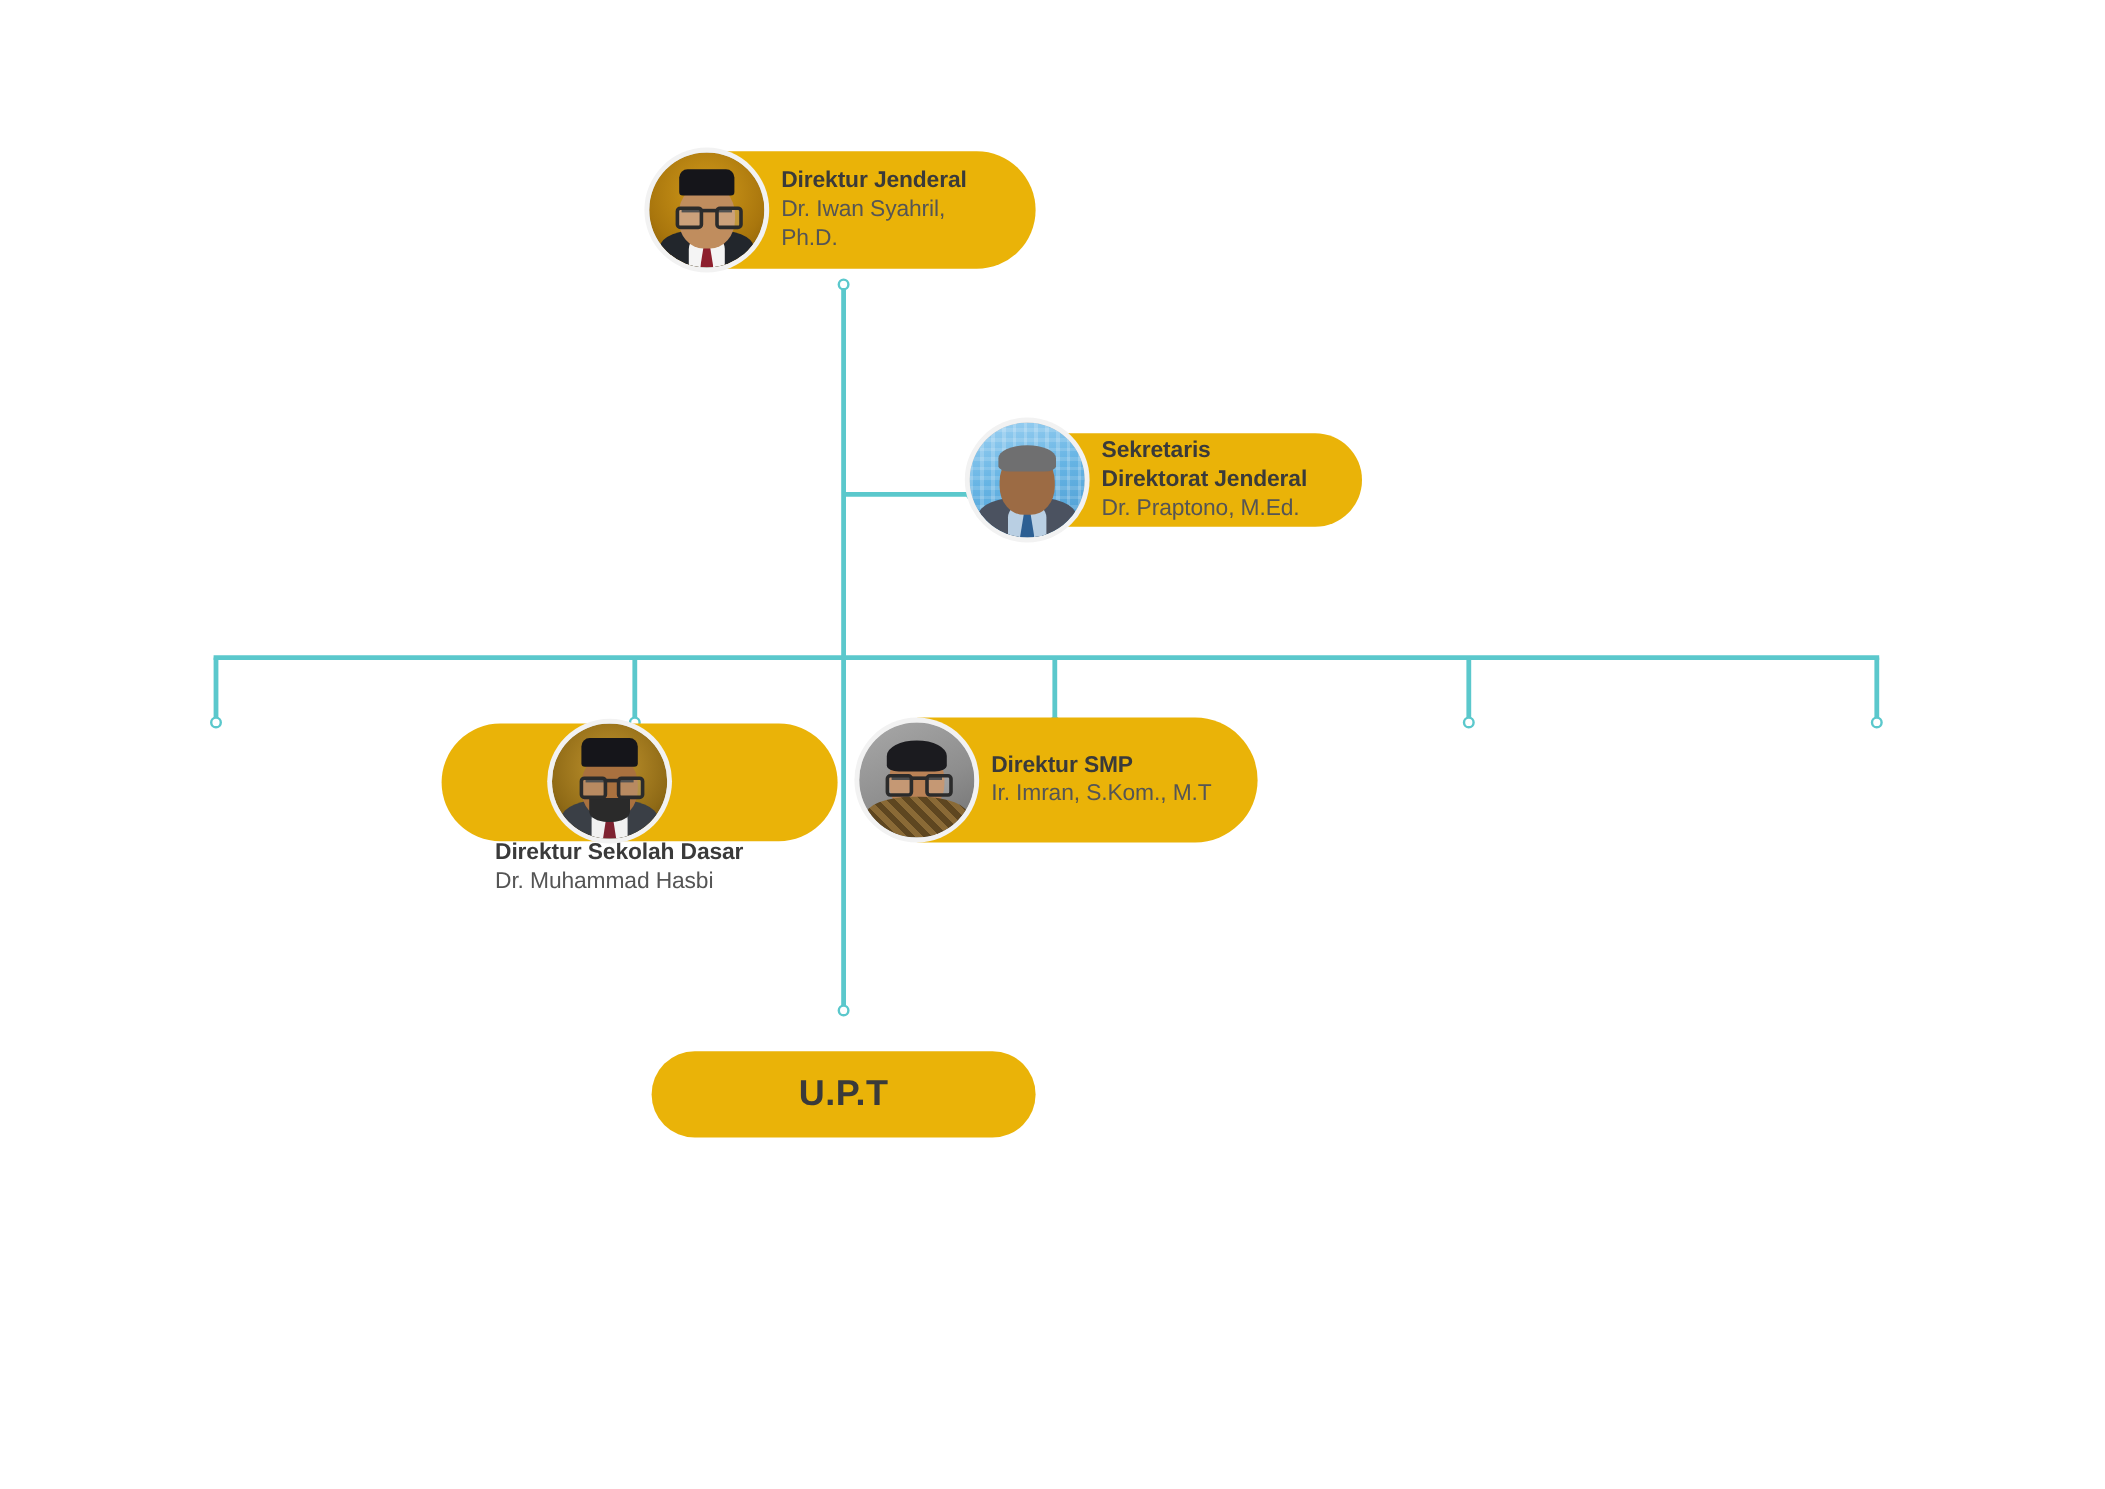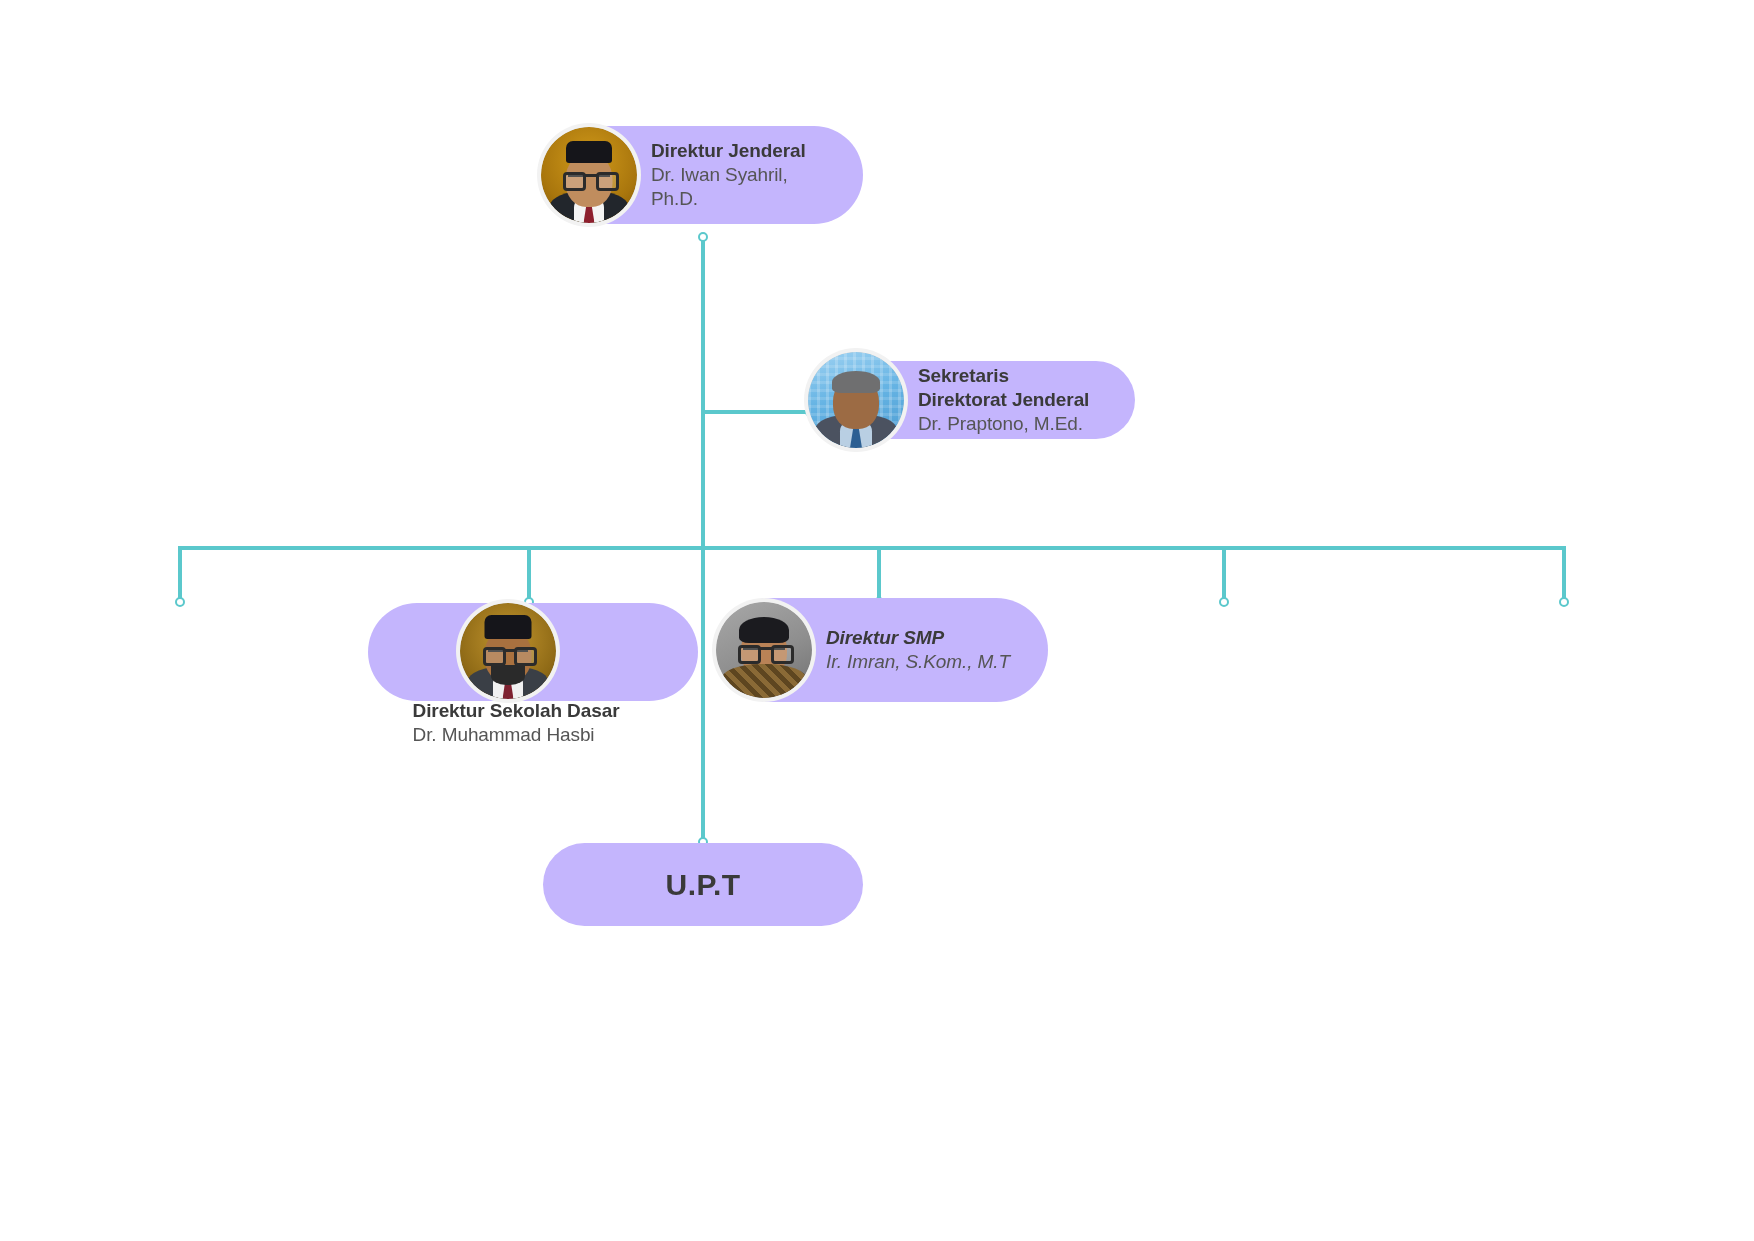--- a/index.html
+++ b/index.html
@@ -31,21 +31,21 @@
     width: 1754px;
     height: 1241px;
     pointer-events: none;
   }
 
   
   .node {
     position: absolute;
     display: flex;
     align-items: center;
-    background: #c4b5fd;
+    background: #eab308;
     border-radius: 58px;
     box-sizing: border-box;
     padding: 0 34px 0 0;
     height: 98px;
   }
   .node.plain {
     justify-content: center;
     padding: 0;
   }
 
@@ -210,38 +210,38 @@
         <div class="lens" style="left:23px; top:44px;"></div>
         <div class="lens" style="left:54px; top:44px;"></div>
       </div>
     </div>
     <div class="node-text">
       <span class="node-title">Direktur Sekolah Dasar</span>
       <span class="node-subtitle">Dr. Muhammad Hasbi</span>
     </div>
   </div>
 
-  <div class="node" style="left:718px; top:598px; width:330px; height:104px;font-style:italic;">
+  <div class="node" style="left:718px; top:598px; width:330px; height:104px;">
     <div class="avatar-wrap">
       <div class="photo">
         <div class="bg" style="background:linear-gradient(155deg,#a8a8a8 0%,#8e8e8e 55%,#6f6f6f 100%);"></div>
         <div class="head" style="top:22px; width:46px; height:53px; background:#b98256;"></div>
         <div class="hair" style="top:15px; width:50px; height:26px; background:#1b1b1f;"></div>
         <div class="body-sh" style="bottom:0; width:86px; height:34px; background:
              repeating-linear-gradient(45deg,#8a6a36 0 5px,#5e4620 5px 10px);"></div>
         <div class="glasses" style="top:45px; width:42px; height:1px;"></div>
         <div class="lens" style="left:22px; top:43px;"></div>
         <div class="lens" style="left:55px; top:43px;"></div>
       </div>
     </div>
     <div class="node-text">
       <span class="node-title">Direktur SMP</span>
       <span class="node-subtitle">Ir. Imran, S.Kom., M.T</span>
     </div>
   </div>
 
 
 
-  <div class="node plain" style="left:543px; top:843px; width:320px; height:83px;">
+  <div class="node plain" style="left:543px; top:876px; width:320px; height:72px;">
     <span class="plain-label">U.P.T</span>
   </div>
 
 </div>
 
 </body></html>

